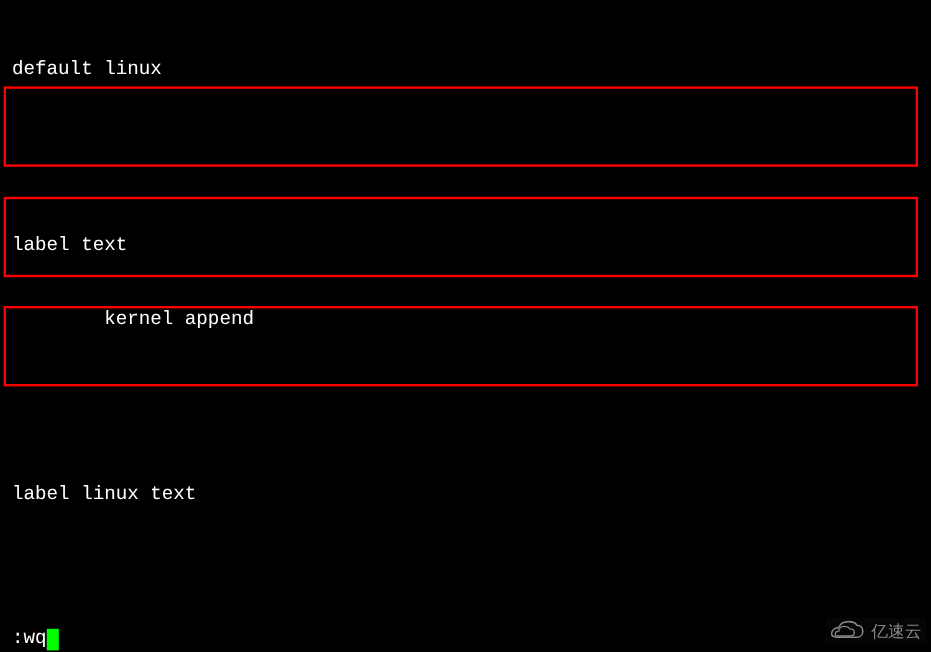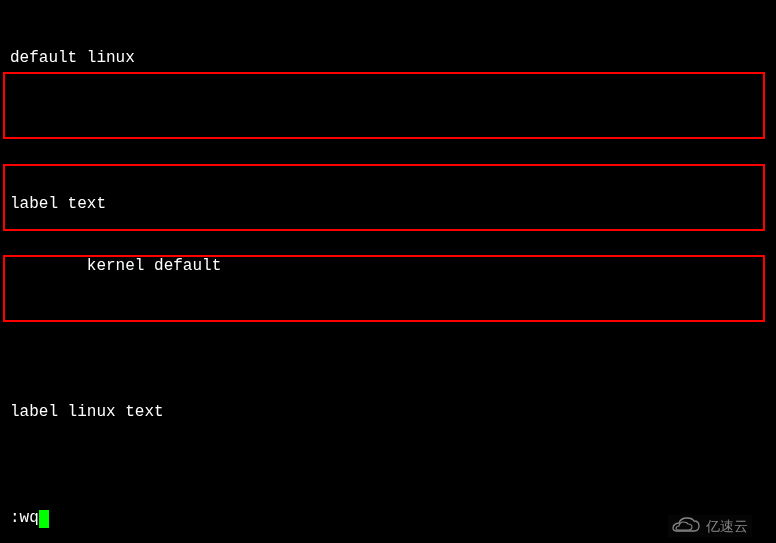--- a/index.html
+++ b/index.html
@@ -43,36 +43,36 @@
       height: 67px;
     }
     .box3 {
       left: 3px;
       top: 255px;
       width: 762px;
       height: 67px;
     }
     .status-line {
       position: absolute;
-      bottom: 14px;
+      bottom: 0;
       left: 10px;
       color: #ffffff;
       display: flex;
       align-items: center;
     }
     .cursor {
       display: inline-block;
       width: 10px;
       height: 18px;
       background: #00ff00;
       vertical-align: text-bottom;
     }
     .watermark {
       position: absolute;
-      right: 24px;
+      right: 4px;
       bottom: 6px;
       display: flex;
       align-items: center;
       gap: 6px;
       color: #888888;
       font-family: sans-serif;
       font-size: 14px;
       background: rgba(255,255,255,0.02);
       padding: 2px 4px;
     }
@@ -82,21 +82,21 @@
     }
   </style>
 </head>
 <body>
 
 <div class="terminal">
   <div class="line">default linux</div>
   <div class="line"> </div>
 
   <div class="line">label text</div>
-  <div class="line">        kernel default</div>
+  <div class="line">        kernel append</div>
   <div class="line"> </div>
 
   <div class="line">label linux text</div>
   
   
   
 
   
   
   

